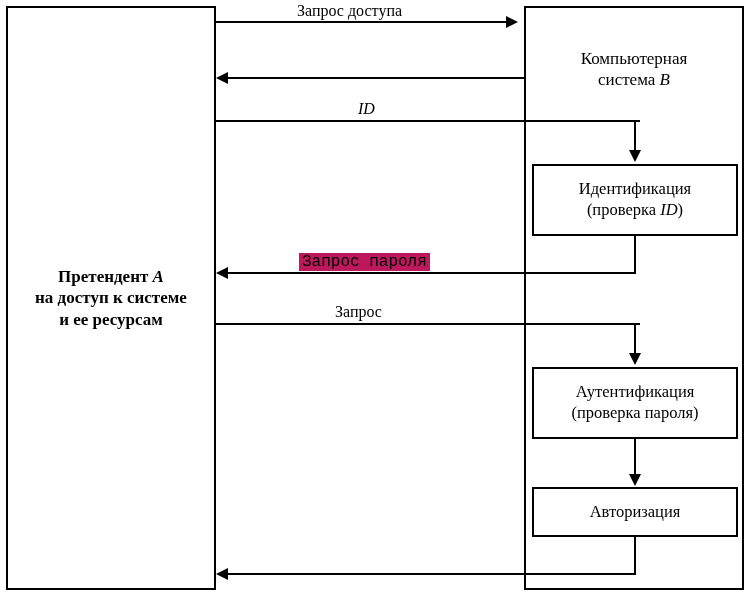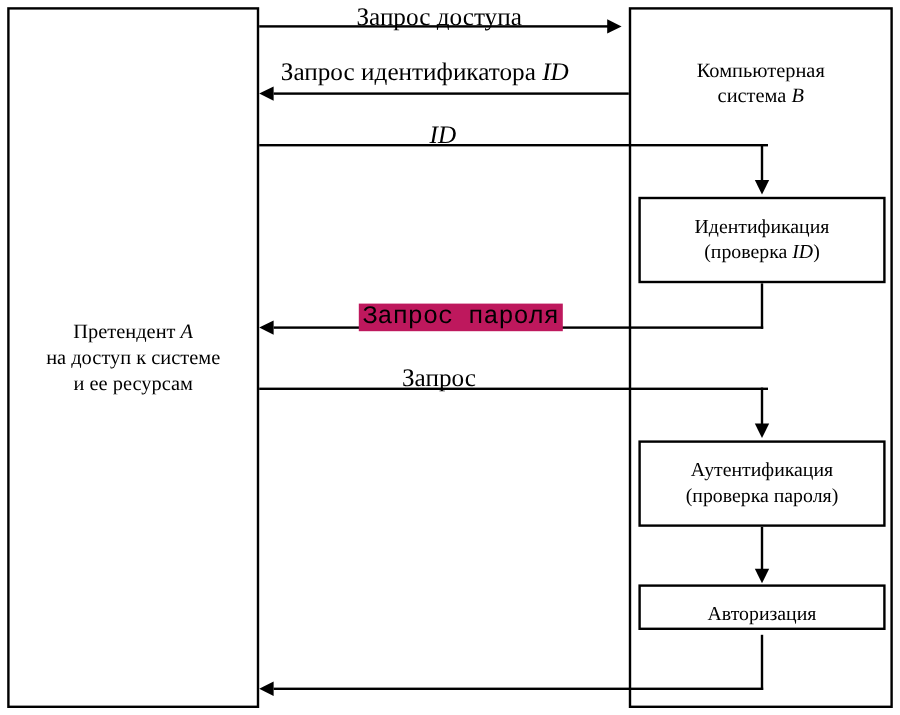--- a/index.html
+++ b/index.html
@@ -26,20 +26,21 @@
     justify-content: center;
     text-align: center;
     line-height: 1.25;
   }
   #left-actor {
     left: 6px;
     top: 6px;
     width: 210px;
     height: 584px;
     font-size: 17px;
+    font-weight: bold;
   }
   #right-system {
     left: 524px;
     top: 6px;
     width: 220px;
     height: 584px;
     font-size: 17px;
     align-items: flex-start;
     justify-content: center;
     padding-top: 40px;
@@ -66,22 +67,21 @@
   #proc-auth {
     left: 532px;
     top: 367px;
     width: 206px;
     height: 72px;
   }
   #proc-authz {
     left: 532px;
     top: 487px;
     width: 206px;
-    height: 38px;
-    align-items: flex-end;
+    height: 50px;
   }
   .actor-label {
     white-space: pre-line;
   }
   .sys-label {
     white-space: pre-line;
   }
   .arrow-line {
     position: absolute;
     height: 2px;
@@ -110,21 +110,21 @@
     border-bottom: 6px solid transparent;
     border-right: 12px solid #000000;
   }
   .head-down {
     border-left: 6px solid transparent;
     border-right: 6px solid transparent;
     border-top: 12px solid #000000;
   }
   .arrow-label {
     position: absolute;
-    font-size: 21px;
+    font-size: 16px;
     white-space: nowrap;
     background: transparent;
     z-index: 3;
   }
   .it {
     font-style: italic;
   }
 </style>
 </head>
 <body>
@@ -149,23 +149,20 @@
   <div class="proc-box" id="proc-authz">
     <span style="white-space: pre-line;">Авторизация</span>
   </div>
 
   <div class="arrow-line" style="left:216px; top:21px; width:292px;"></div>
   <div class="head-right" style="left:506px; top:16px;"></div>
   <div class="arrow-label" style="left:297px; top:2px;">Запрос доступа</div>
 
   <div class="arrow-line" style="left:228px; top:77px; width:296px;"></div>
   <div class="head-left" style="left:216px; top:72px;"></div>
-  <div class="arrow-label" style="left:234px; top:48px;">
-    <span>Запрос идентификатора </span><span class="it">ID</span>
-  </div>
 
   <div class="arrow-line" style="left:216px; top:120px; width:424px;"></div>
   <div class="vline" style="left:634px; top:120px; height:32px;"></div>
   <div class="head-down" style="left:629px; top:150px;"></div>
   <div class="arrow-label it" style="left:358px; top:100px;">ID</div>
 
   <div class="vline" style="left:634px; top:236px; height:38px;"></div>
   <div class="arrow-line" style="left:228px; top:272px; width:408px;"></div>
   <div class="head-left" style="left:216px; top:267px;"></div>
   <div class="arrow-label" style="left:299px; top:253px; background:#be185d; padding:0 3px;font-family:Liberation Mono, monospace;">Запрос пароля</div>

